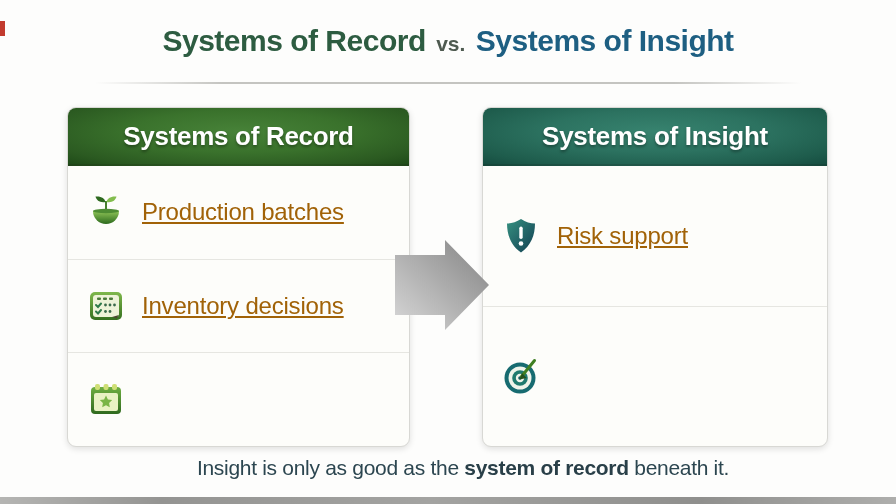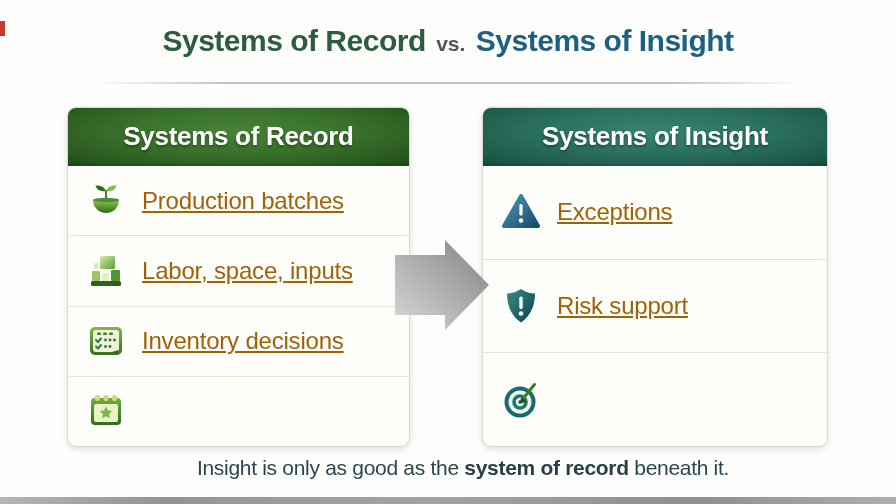--- a/index.html
+++ b/index.html
@@ -97,39 +97,20 @@
             <path d="M7 19 a13 13 0 0 0 26 0 z" fill="url(#sg1)"></path>
             <ellipse cx="20" cy="19" rx="13" ry="2.2" fill="#4e8c33"></ellipse>
             <path d="M20 17 V9" stroke="#467f2d" stroke-width="2" fill="none"></path>
             <path d="M19.5 10 C14 11 10.5 8.5 9.5 4.5 C15.5 4 18.8 6.5 19.5 10 Z" fill="#2e6a1f"></path>
             <path d="M20.5 10 C26 11 29.5 8.5 30.5 4.5 C24.5 4 21.2 6.5 20.5 10 Z" fill="#83bd4e"></path>
           </svg>
         </span>
         <span class="label">Production batches</span>
       </div>
 
-      <div class="row">
-        <span class="icon">
-          <svg width="40" height="40" viewBox="0 0 40 40">
-            <defs>
-                <linearGradient id="bg1" x1="0" y1="0" x2="1" y2="1">
-              <stop offset="0" stop-color="#d7e9a8"></stop>
-                  <stop offset="1" stop-color="#5f9c35"></stop>
-            </linearGradient>
-              </defs>
-            <rect x="5" y="30" width="30" height="5" rx="1.5" fill="#2c611e"></rect>
-            <rect x="14" y="5" width="15" height="13" rx="1.5" fill="url(#bg1)"></rect>
-            <rect x="8" y="12" width="5" height="6" rx="1" fill="#dcebb8"></rect>
-            <rect x="6" y="20" width="8" height="10" rx="1" fill="#9cc468"></rect>
-            <rect x="16" y="22" width="7" height="8" rx="1" fill="#e3efc2"></rect>
-            <rect x="25" y="19" width="9" height="11" rx="1" fill="#559230"></rect>
-          </svg>
-        </span>
-        <span class="label">Labor, space, inputs</span>
-      </div>
 
       <div class="row">
         <span class="icon">
           <svg width="40" height="40" viewBox="0 0 40 40">
             <defs>
                 <linearGradient id="cl1" x1="0" y1="0" x2="0" y2="1">
               <stop offset="0" stop-color="#7fb84c"></stop>
                   <stop offset="1" stop-color="#35701f"></stop>
             </linearGradient>
               </defs>
@@ -184,36 +165,20 @@
       <path d="M0 15 H50 V0 L94 45 L50 90 V75 H0 Z" fill="url(#arrg)"></path>
     </svg>
   </div>
 
   <section class="card card-insight">
     <div class="card-header header-insight">
       <span>Systems of Insight</span>
     </div>
     <div class="rows">
 
-      <div class="row">
-        <span class="icon">
-          <svg width="40" height="40" viewBox="0 0 40 40">
-            <defs>
-                <linearGradient id="wt1" x1="0" y1="0" x2="1" y2="1">
-              <stop offset="0" stop-color="#4f95b5"></stop>
-                  <stop offset="1" stop-color="#174e6d"></stop>
-            </linearGradient>
-              </defs>
-            <path d="M20 4 L37 34 H3 Z" fill="url(#wt1)" stroke="url(#wt1)" stroke-width="4" stroke-linejoin="round"></path>
-            <rect x="18.4" y="12" width="3.2" height="11.5" rx="1.6" fill="#ffffff"></rect>
-            <circle cx="20" cy="28.5" r="2.2" fill="#ffffff"></circle>
-          </svg>
-        </span>
-        <span class="label">Exceptions</span>
-      </div>
 
       <div class="row">
         <span class="icon">
           <svg width="40" height="40" viewBox="0 0 40 40">
             <defs>
                 <linearGradient id="sh1" x1="0" y1="0" x2="1" y2="1">
               <stop offset="0" stop-color="#359180"></stop>
                   <stop offset="1" stop-color="#123f52"></stop>
             </linearGradient>
               </defs>

